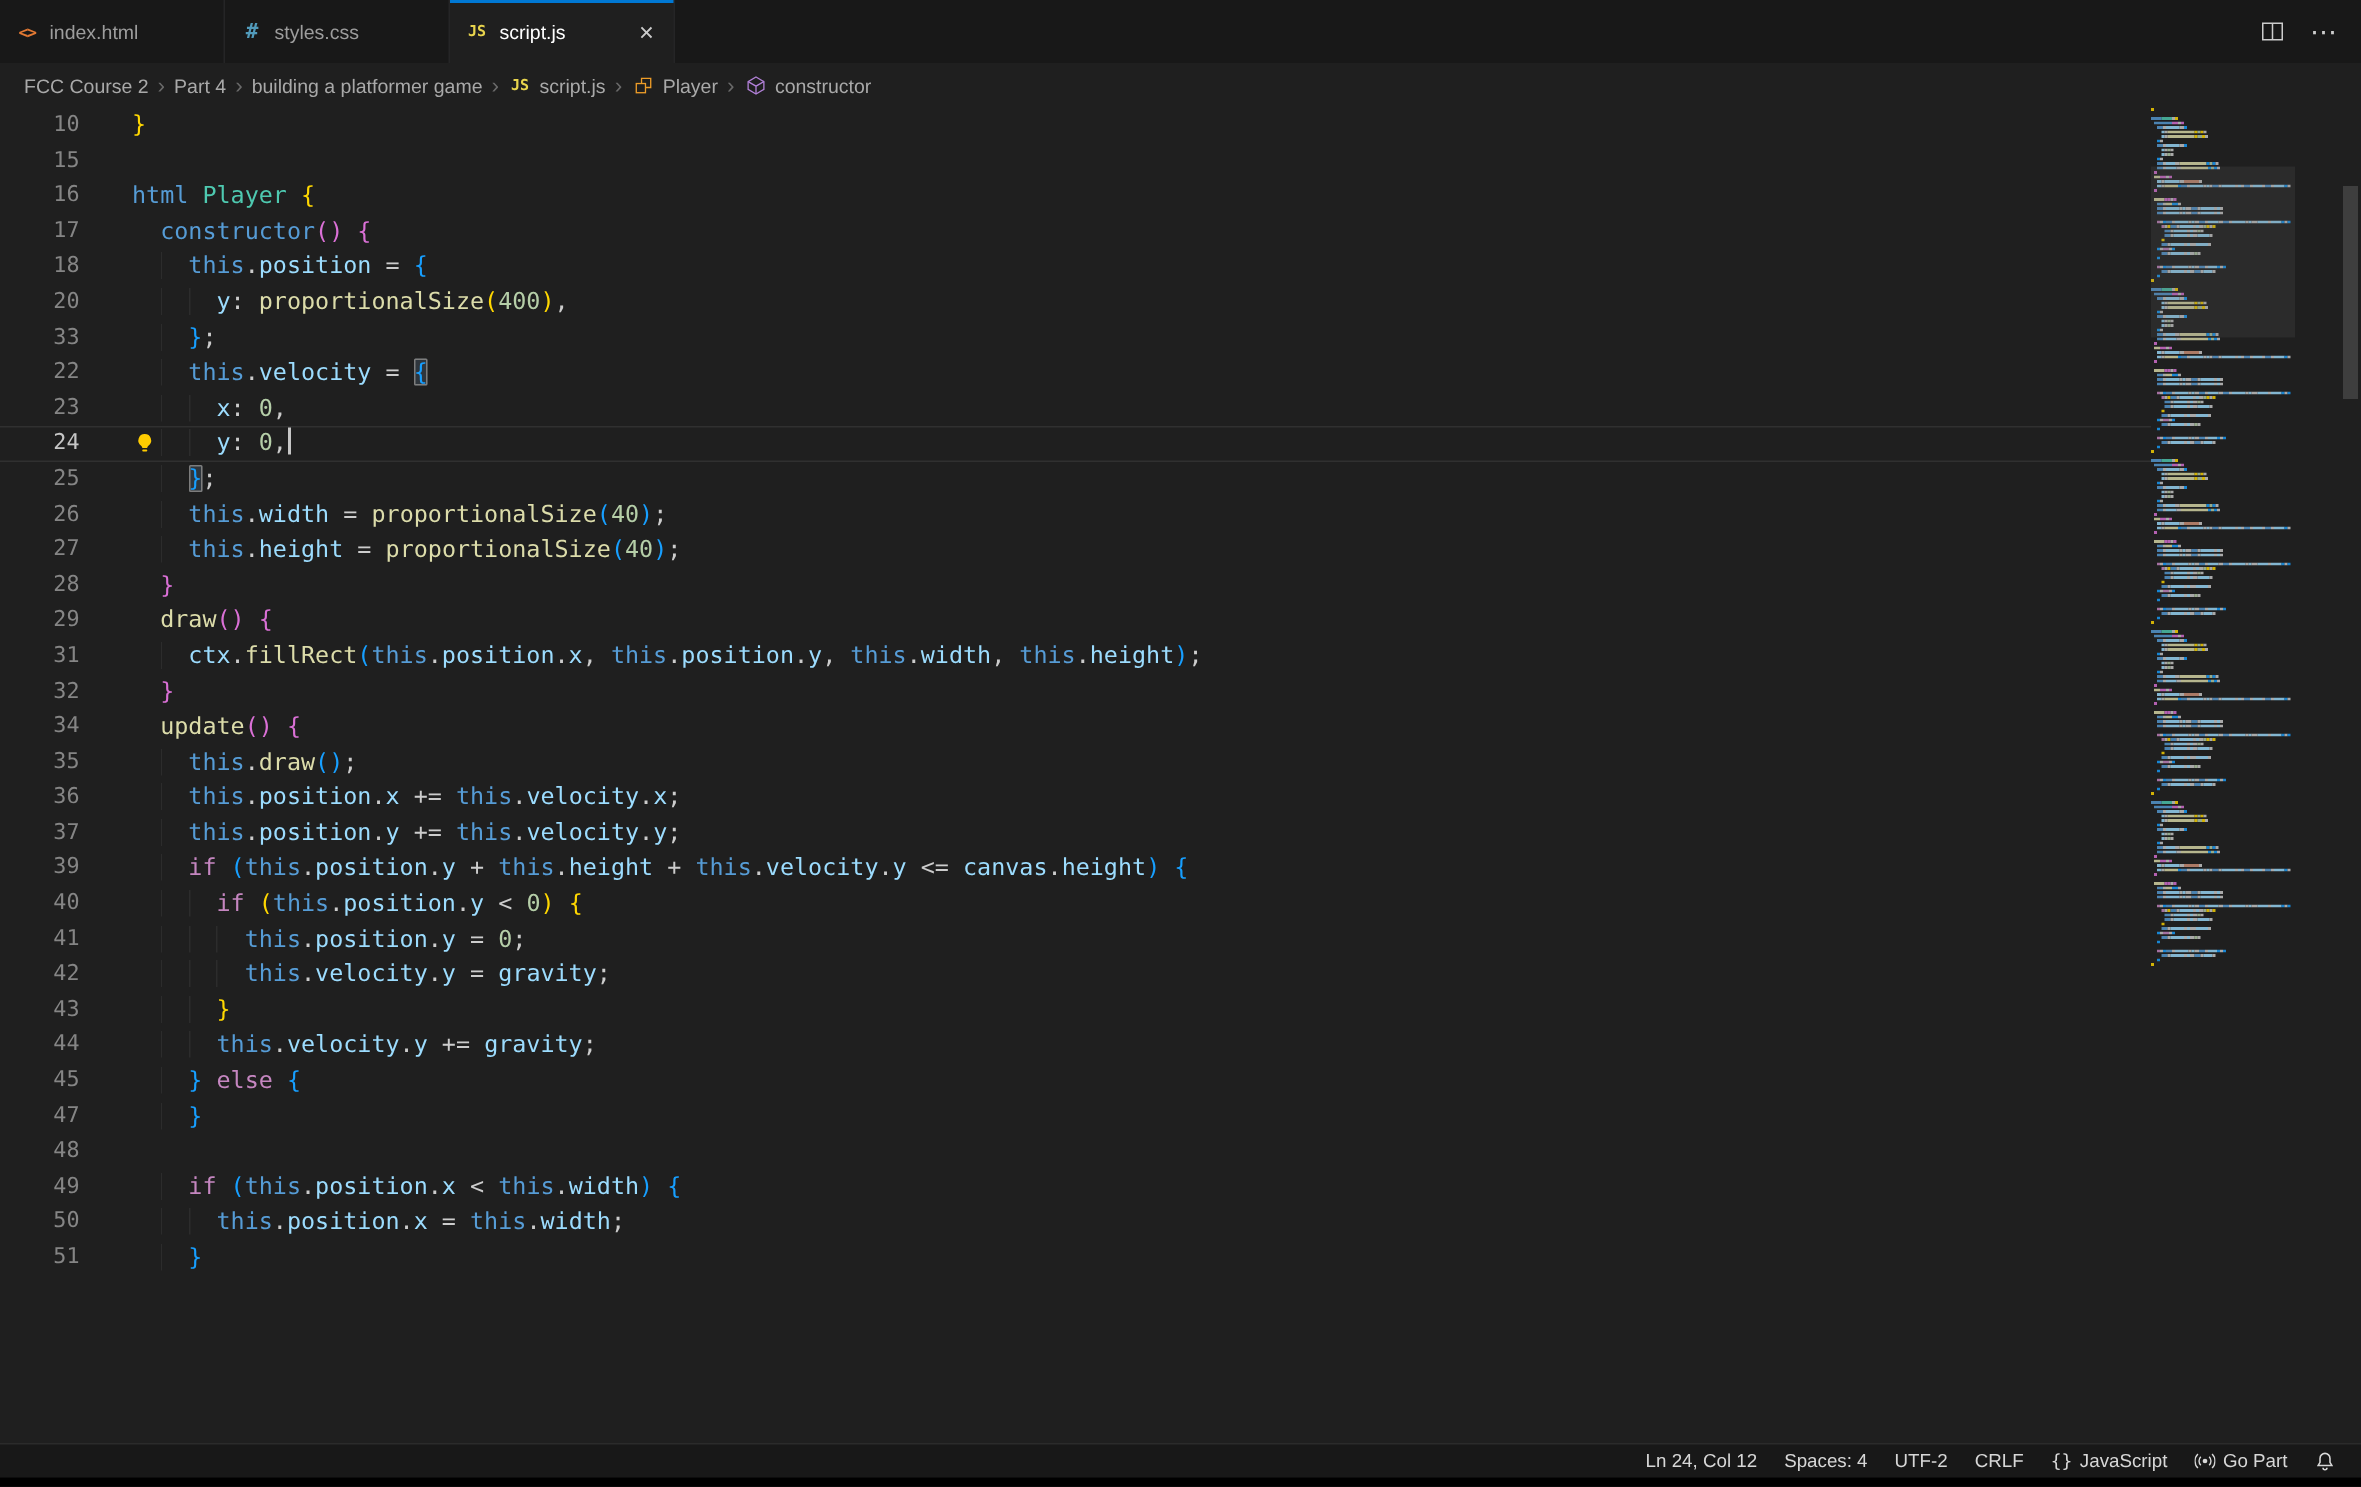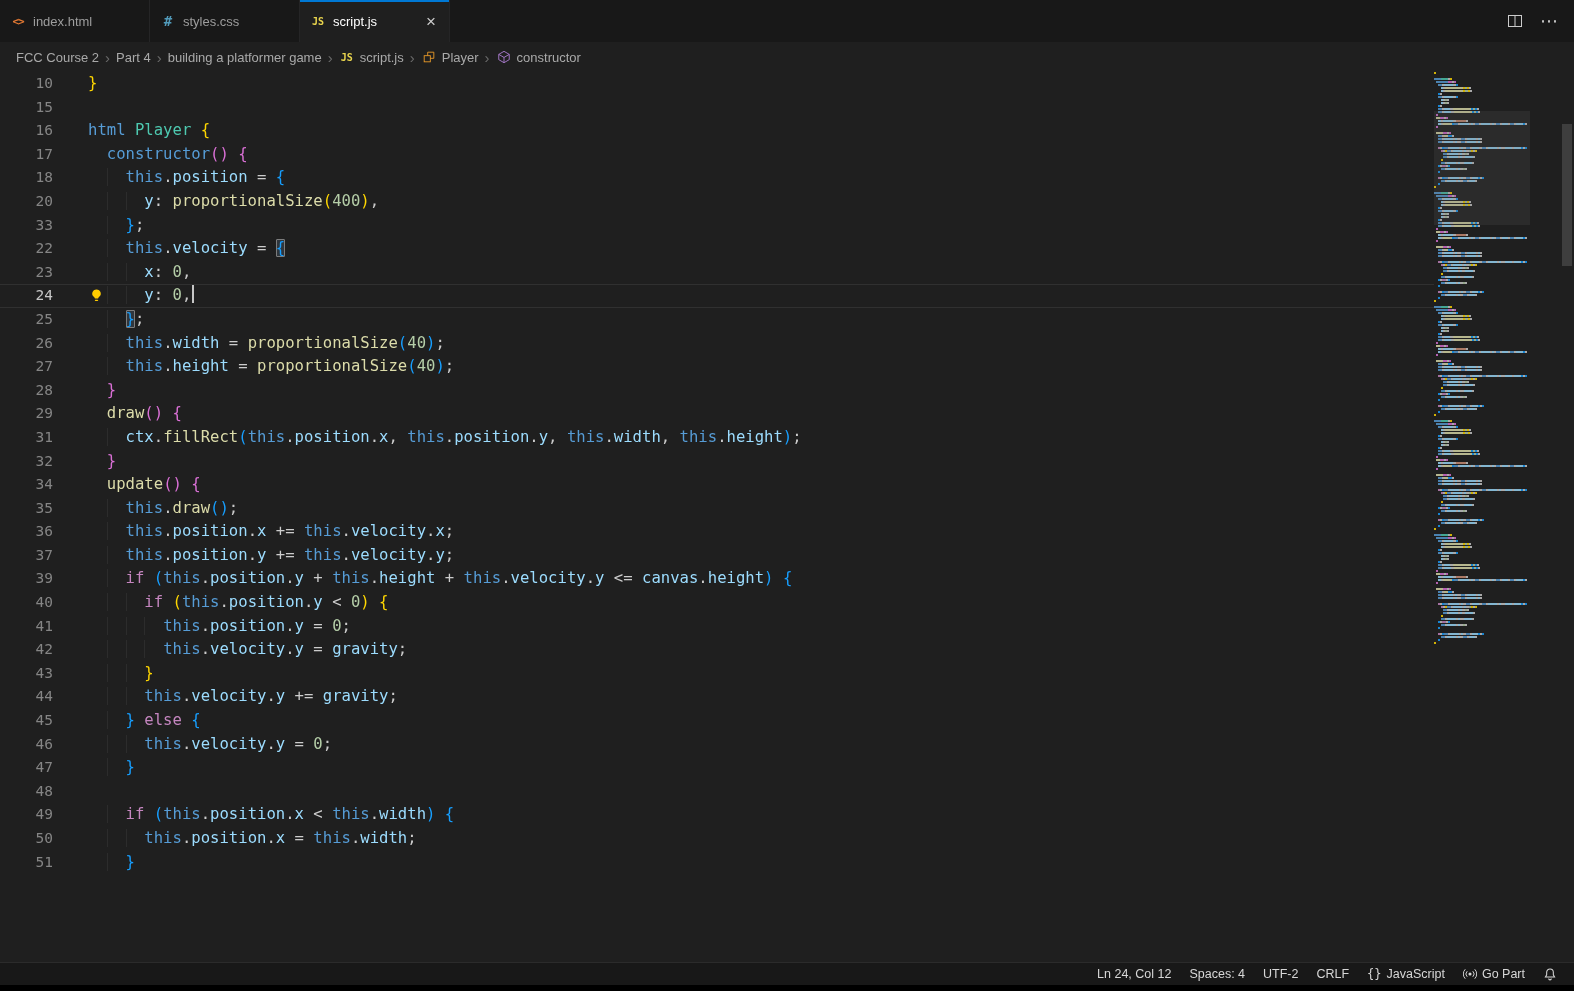--- a/index.html
+++ b/index.html
@@ -246,24 +246,20 @@
         </div>
         <div class="line">
           <span class="ln">44</span>
           <span class="code"><span class="iu first">  </span><span class="iu">  </span><span class="iu">  </span><span class="tok-kw">this</span><span class="tok-pun">.</span><span class="tok-prop">velocity</span><span class="tok-pun">.</span><span class="tok-prop">y</span><span class="tok-pun"> += </span><span class="tok-prop">gravity</span><span class="tok-pun">;</span></span>
         </div>
         <div class="line">
           <span class="ln">45</span>
           <span class="code"><span class="iu first">  </span><span class="iu">  </span><span class="tok-b3">}</span><span class="tok-pun"> </span><span class="tok-ctl">else</span><span class="tok-pun"> </span><span class="tok-b3">{</span></span>
         </div>
         <div class="line">
-          <span class="ln">46</span>
-          <span class="code"><span class="iu first">  </span><span class="iu">  </span><span class="iu">  </span><span class="tok-kw">this</span><span class="tok-pun">.</span><span class="tok-prop">velocity</span><span class="tok-pun">.</span><span class="tok-prop">y</span><span class="tok-pun"> = </span><span class="tok-num">0</span><span class="tok-pun">;</span></span>
-        </div>
-        <div class="line">
           <span class="ln">47</span>
           <span class="code"><span class="iu first">  </span><span class="iu">  </span><span class="tok-b3">}</span></span>
         </div>
         <div class="line">
           <span class="ln">48</span>
           <span class="code"></span>
         </div>
         <div class="line">
           <span class="ln">49</span>
           <span class="code"><span class="iu first">  </span><span class="iu">  </span><span class="tok-ctl">if</span><span class="tok-pun"> </span><span class="tok-b3">(</span><span class="tok-kw">this</span><span class="tok-pun">.</span><span class="tok-prop">position</span><span class="tok-pun">.</span><span class="tok-prop">x</span><span class="tok-pun"> &lt; </span><span class="tok-kw">this</span><span class="tok-pun">.</span><span class="tok-prop">width</span><span class="tok-b3">)</span><span class="tok-pun"> </span><span class="tok-b3">{</span></span>

